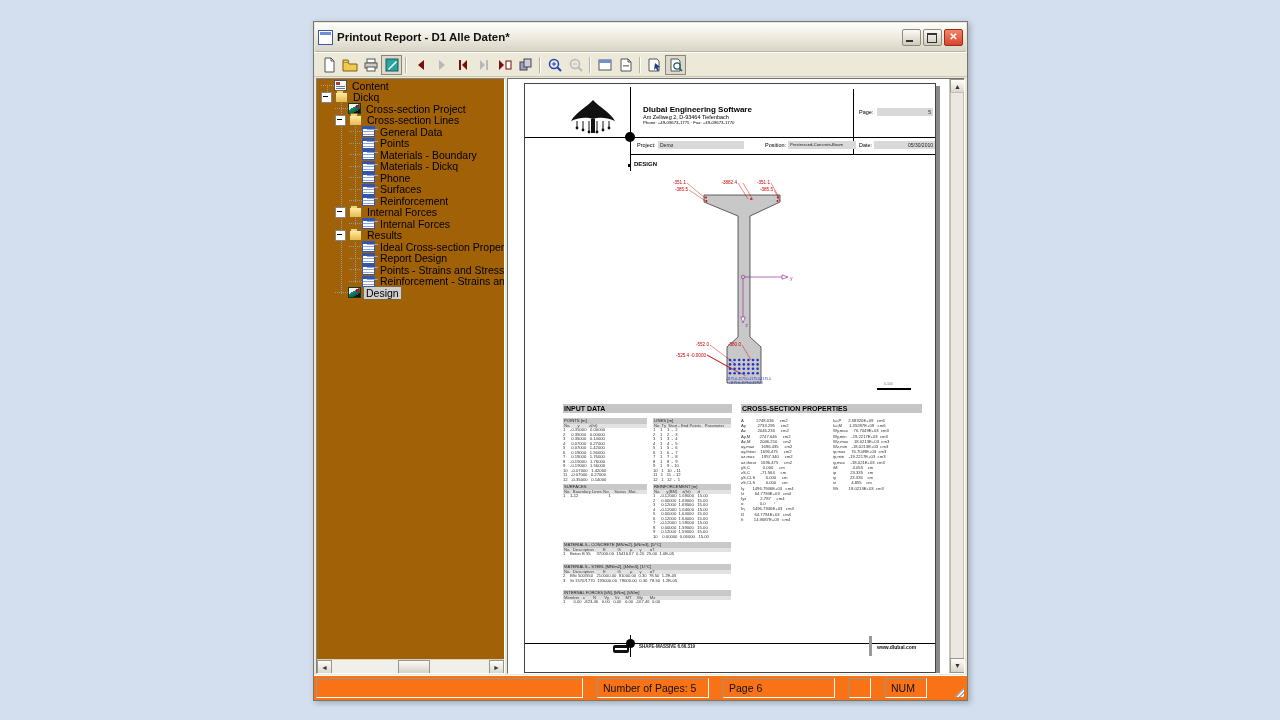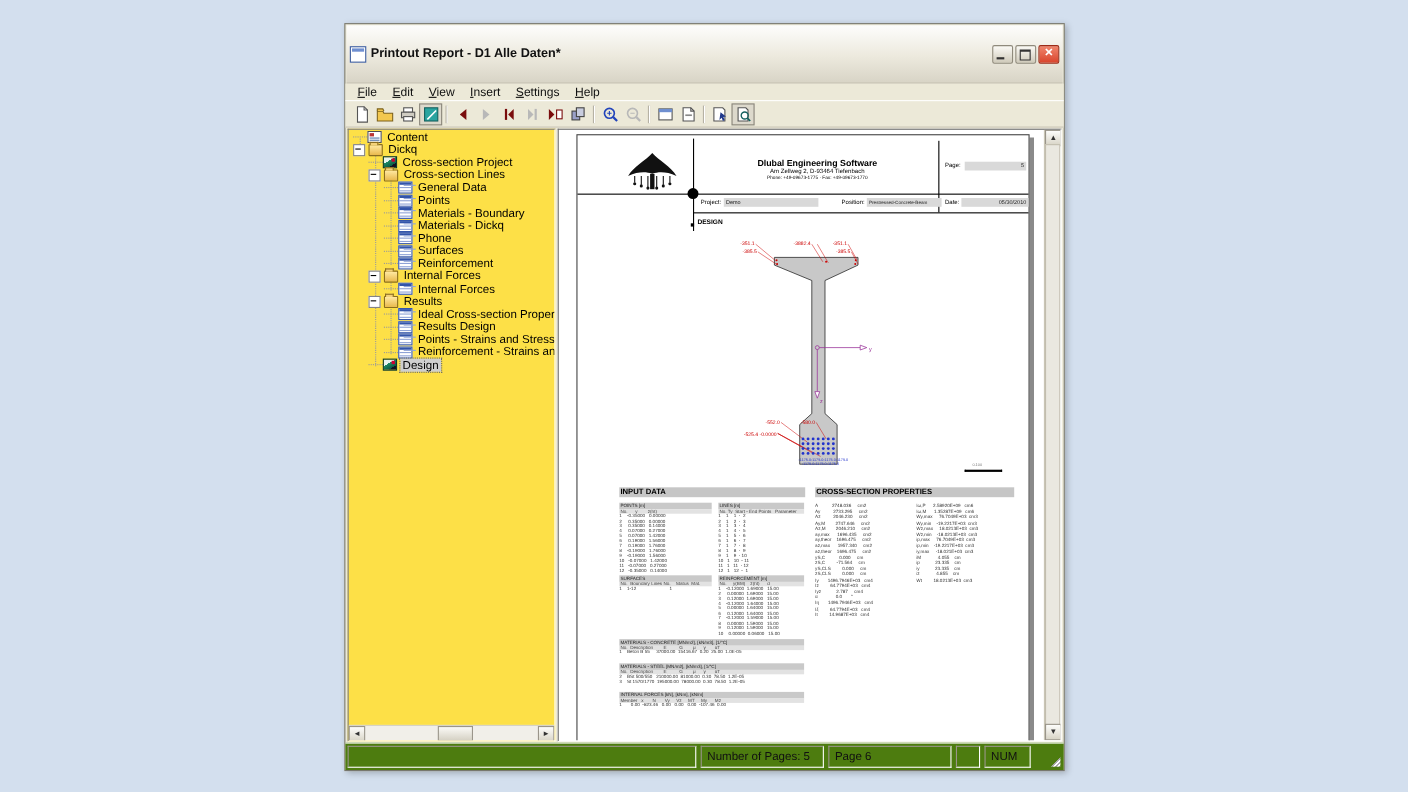--- a/index.html
+++ b/index.html
@@ -3,21 +3,21 @@
 <meta charset="utf-8">
 <style>
   html,body{margin:0;padding:0;}
   body{width:1280px;height:720px;overflow:hidden;background:#d3dfee;font-family:"Liberation Sans",sans-serif;}
   .desktop{position:relative;width:1280px;height:720px;}
 
   
   .window{position:absolute;left:313px;top:21px;width:653px;height:678px;
     background:#ece9d8;border:1px solid #77776e;box-shadow:2px 2px 6px rgba(0,0,0,.25);
     display:flex;flex-direction:column;}
-  .titlebar{height:20px;margin:1px 1px 0;display:flex;align-items:center;padding:16px 3px;
+  .titlebar{height:20px;margin:1px 1px 0;display:flex;align-items:center;padding:4px 3px;
     background:linear-gradient(180deg,#fdfdfc 0%,#ece9dd 55%,#d8d4c6 100%);
     border-bottom:1px solid #b9b5a7;justify-content:flex-end;}
   .title-icon{width:13px;height:13px;margin-right:4px;position:relative;flex:none;
     background:#fff;border:1px solid #3a5a9c;}
   .title-icon::before{content:"";position:absolute;left:1px;top:1px;right:1px;height:3px;background:#6f8fd0;}
   .title-text{font-size:11.5px;font-weight:bold;color:#111;flex:1;white-space:nowrap;overflow:hidden;}
   .winbtn{width:17px;height:15px;margin-left:2px;border-radius:2px;position:relative;flex:none;cursor:default;
     border:1px solid #8f8a7c;background:linear-gradient(180deg,#fbfaf6,#cfcaba);}
   .winbtn.close{background:linear-gradient(180deg,#f0866d,#d9442c);border-color:#9c2c18;}
   .glyph-min{position:absolute;left:3px;bottom:3px;width:7px;height:2px;background:#333;}
@@ -32,21 +32,21 @@
   
   .toolbar{height:23px;display:flex;align-items:center;padding:0 4px;background:#ece9d8;
     border-top:1px solid #fff;border-bottom:1px solid #c9c5b5;}
   .tbtn{width:21px;height:20px;display:flex;align-items:center;justify-content:center;flex:none;cursor:default;}
   .tbtn.pressed{border:1px solid #8a867a;background:#ddd9cc;width:19px;height:18px;}
   .tbtn svg{display:block;}
   .tsep{width:1px;height:16px;background:#b6b2a4;margin:0 3px;flex:none;border-right:1px solid #fff;}
 
   
   .main{flex:1;display:flex;padding:1px 2px;min-height:0;}
-  .tree-panel{width:187px;flex:none;background:#fde047;border:1px solid;border-color:#808080 #fff #fff #808080;
+  .tree-panel{width:187px;flex:none;background:#a16207;border:1px solid;border-color:#808080 #fff #fff #808080;
     position:relative;overflow:hidden;margin-right:2px;}
   .tree{position:absolute;left:0;top:1px;right:0;bottom:13px;overflow:hidden;}
   .tree-row{height:11.5px;display:flex;align-items:center;white-space:nowrap;font-size:10.5px;color:#000;cursor:default;position:relative;}
   .lvl0{padding-left:4px;} .lvl1{padding-left:18px;} .lvl2{padding-left:32px;}
   .expander{width:9px;height:9px;flex:none;background:#fff;border:1px solid #848484;position:relative;margin-right:3px;}
   .expander::before{content:"";position:absolute;left:1px;top:3px;width:5px;height:1px;background:#000;}
   .tree-spacer{width:13px;flex:none;border-top:1px dotted #9a9a9a;height:0;margin-right:0px;}
   .ic{width:13px;height:11px;flex:none;margin-right:3px;position:relative;box-sizing:border-box;}
   .ic-doc{background:#fff;border:1px solid #50504f;}
   .ic-doc::before{content:"";position:absolute;left:1px;top:1px;width:4px;height:3px;background:#b33;}
@@ -100,21 +100,21 @@
   .rtable .r{line-height:4.5px;white-space:pre;overflow:hidden;}
   .props{position:absolute;font-size:4.2px;color:#333;}
   .props .r{line-height:5.2px;white-space:pre;overflow:hidden;}
   .footer-logo{position:absolute;background:#111;border-radius:2px;}
   .footer-logo::before{content:"";position:absolute;left:2px;top:3px;right:2px;height:2px;background:#fff;}
   .footer-prog{position:absolute;font-size:4.5px;font-weight:bold;color:#222;white-space:nowrap;}
   .footer-web{position:absolute;font-size:5px;font-weight:bold;color:#111;}
   .footer-bar{position:absolute;width:3px;background:#999;}
 
   
-  .statusbar{height:20px;display:flex;align-items:stretch;gap:4px;padding:2px 2px;background:#4d7c0f;border-top:1px solid #fff;}
+  .statusbar{height:20px;display:flex;align-items:stretch;gap:14px;padding:2px 2px;background:#f97316;border-top:1px solid #fff;}
   .spanel{border:1px solid;border-color:#9a958a #fff #fff #9a958a;font-size:10.5px;color:#111;
     display:flex;align-items:center;padding:0 5px;white-space:nowrap;overflow:hidden;}
   .grip{width:14px;border:none;position:relative;}
   .grip::before{content:"";position:absolute;right:1px;bottom:1px;width:9px;height:9px;
     background:linear-gradient(135deg,transparent 50%,#aaa 50%,#aaa 60%,#fff 60%,#fff 70%,#aaa 70%,#aaa 80%,#fff 80%,#fff 90%,#aaa 90%);}
 </style>
 </head>
 <body>
 
 <div class="desktop">
@@ -127,28 +127,20 @@
           <span class="glyph-min"></span>
         </span>
     <span class="winbtn">
           <span class="glyph-max"></span>
         </span>
     <span class="winbtn close">
           <span class="glyph-close">✕</span>
         </span>
   </div>
 
-  <div class="menubar">
-    <span class="menu-item">File</span>
-    <span class="menu-item">Edit</span>
-    <span class="menu-item">View</span>
-    <span class="menu-item">Insert</span>
-    <span class="menu-item">Settings</span>
-    <span class="menu-item">Help</span>
-  </div>
 
   <div class="toolbar">
     <span class="tbtn">
           <svg width="16" height="16">
             <path d="M4 1h6l3 3v11H4z" fill="#fff" stroke="#555"></path>
             <path d="M10 1v3h3" fill="none" stroke="#555"></path>
           </svg>
         </span>
     <span class="tbtn">
           <svg width="16" height="16">
@@ -330,21 +322,21 @@
               <span class="tree-label">Results</span>
             </div>
         <div class="tree-row lvl2">
               <span class="tree-spacer"></span>
               <span class="ic ic-table"></span>
               <span class="tree-label">Ideal Cross-section Properties</span>
             </div>
         <div class="tree-row lvl2">
               <span class="tree-spacer"></span>
               <span class="ic ic-table"></span>
-              <span class="tree-label">Results Design</span>
+              <span class="tree-label">Report Design</span>
             </div>
         <div class="tree-row lvl2">
               <span class="tree-spacer"></span>
               <span class="ic ic-table"></span>
               <span class="tree-label">Points - Strains and Stresses</span>
             </div>
         <div class="tree-row lvl2">
               <span class="tree-spacer"></span>
               <span class="ic ic-table"></span>
               <span class="tree-label">Reinforcement - Strains and Stresses</span>
@@ -383,21 +375,21 @@
                 <circle cx="16" cy="32" r="1.4"></circle>
                 <circle cx="22" cy="34" r="1.4"></circle>
                 <circle cx="30" cy="34" r="1.4"></circle>
                 <circle cx="36" cy="32" r="1.4"></circle>
                 <circle cx="42" cy="30" r="1.4"></circle>
               </g>
           <rect x="24" y="21" width="4" height="14" fill="#111"></rect>
         </svg>
 
         <div class="vline" style="left:105px;top:3px;height:84px;"></div>
-        <div class="abs" style="left:118px;top:21px;width:200px;text-align:center;">
+        <div class="abs" style="left:118px;top:21px;width:200px;">
           <div class="company-name">Dlubal Engineering Software</div>
           <div class="company-addr">Am Zellweg 2, D-93464 Tiefenbach</div>
           <div class="company-phone">Phone: +49-09673-1775 · Fax: +49-09673-1770</div>
         </div>
         <div class="vline" style="left:328px;top:5px;height:65px;"></div>
         <span class="fld-label" style="left:334px;top:25px;">Page:</span>
         <span class="fld-box" style="left:352px;top:24px;width:52px;text-align:right;">5</span>
 
         <div class="hline" style="left:0;top:53px;width:410px;"></div>
         <span class="bigdot" style="left:100px;top:48px;"></span>

